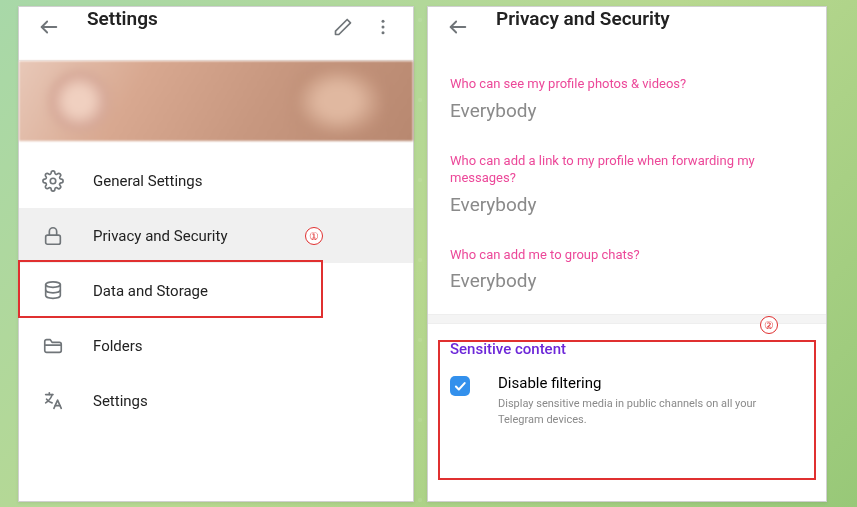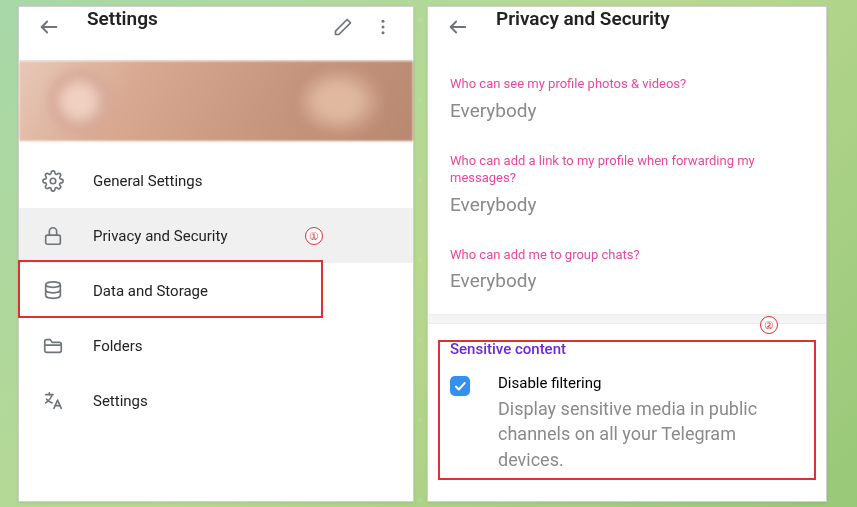--- a/index.html
+++ b/index.html
@@ -90,21 +90,21 @@
   .section-divider { height: 10px; background: #f4f4f4; border-top:1px solid #eee; border-bottom:1px solid #eee; margin-top:6px; }
   .section-header { font-size: 15px; color: #6d28d9; font-weight:500; padding: 16px 22px 6px 22px; }
 
   .check-row { display:flex; padding: 10px 22px; align-items:flex-start; }
   .checkbox {
     width:20px; height:20px; border-radius:5px; background:#3390ec;
     display:flex; align-items:center; justify-content:center; flex-shrink:0;
     margin-right: 28px; margin-top:2px;
   }
   .check-content .t { font-size:15px; color:#000000; margin-bottom:4px; }
-  .check-content .d { font-size:18px; color:#8a8a8a; line-height:1.4; }
+  .check-content .d { font-size:11px; color:#8a8a8a; line-height:1.4; }
 
   svg { display:block; }
 </style>
 </head>
 <body>
 <div class="bg-pattern"></div>
 
 <div class="panel panel-left">
   <div class="header">
     <div class="back-btn">

